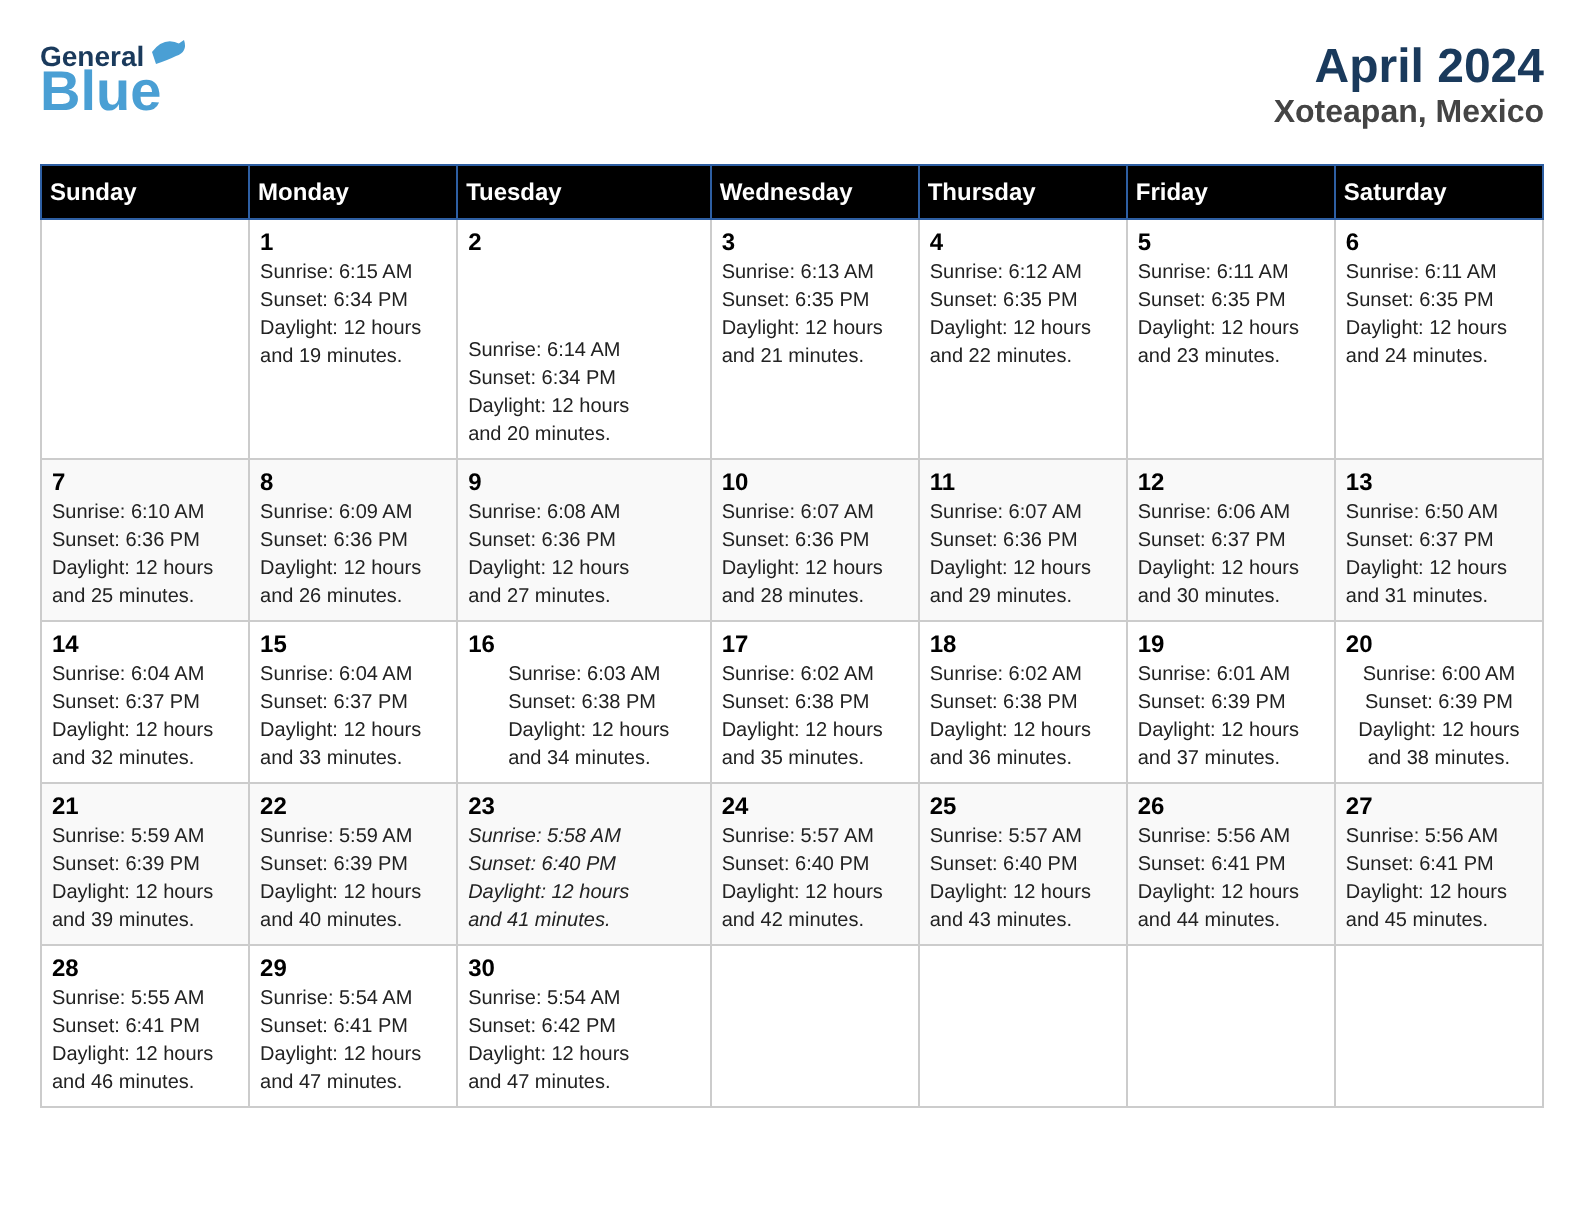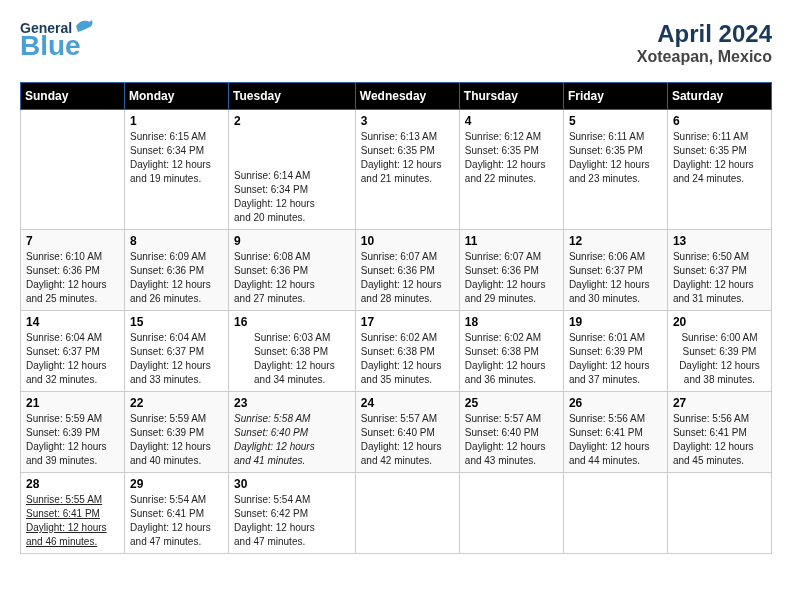--- a/index.html
+++ b/index.html
@@ -292,21 +292,21 @@
           <span class="day-num">27</span>
           <div class="cell-info" style="white-space: pre-line;">Sunrise: 5:56 AM
 Sunset: 6:41 PM
 Daylight: 12 hours
 and 45 minutes.</div>
         </td>
       </tr>
       <tr>
         <td>
           <span class="day-num">28</span>
-          <div class="cell-info" style="white-space: pre-line; text-decoration: underline;">Sunrise: 5:55 AM
+          <div class="cell-info" style="white-space: pre-line;">Sunrise: 5:55 AM
 Sunset: 6:41 PM
 Daylight: 12 hours
 and 46 minutes.</div>
         </td>
         <td>
           <span class="day-num">29</span>
           <div class="cell-info" style="white-space: pre-line;">Sunrise: 5:54 AM
 Sunset: 6:41 PM
 Daylight: 12 hours
 and 47 minutes.</div>

